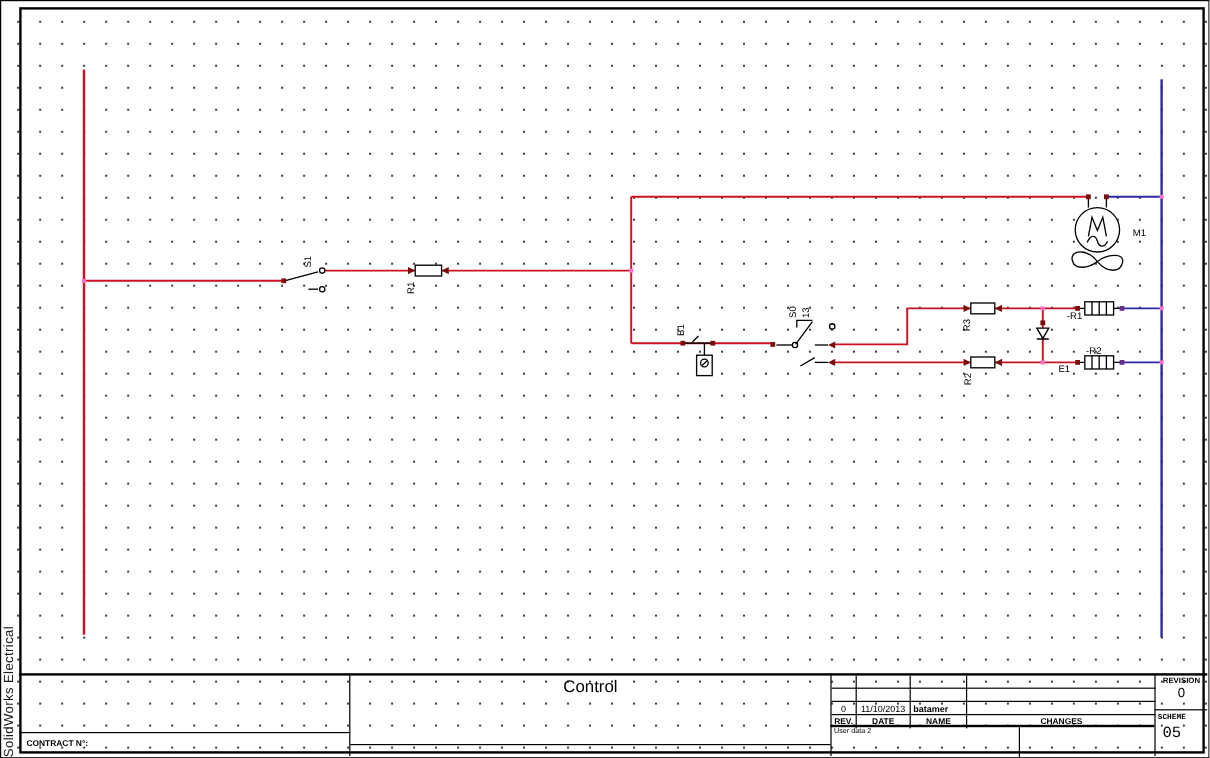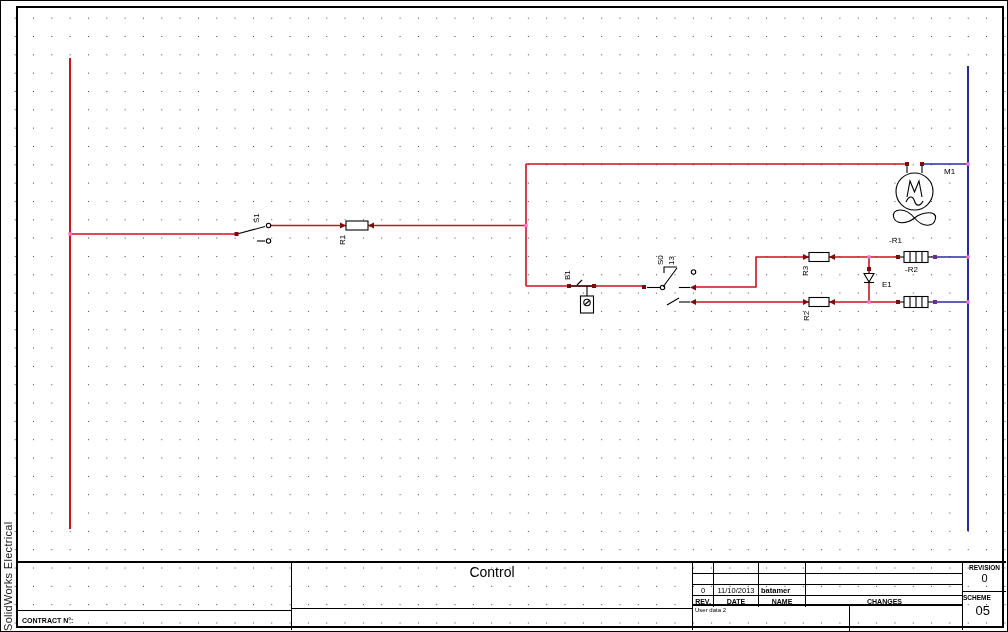--- a/index.html
+++ b/index.html
@@ -16,26 +16,26 @@
   svg.schem{position:absolute;left:0;top:0;}
   .wr{stroke:#cc1122;stroke-width:1.6;fill:none}
   .wr2{stroke:#cc1122;stroke-width:2;fill:none}
   .wb{stroke:#2b2ba0;stroke-width:1.6;fill:none}
   .wb2{stroke:#2b2ba0;stroke-width:2;fill:none}
   .blk{stroke:#000;stroke-width:1.1;fill:none}
   .cf{stroke:#000;stroke-width:1.1;fill:#fff}
   .sq{fill:#7a0c0c}
   .pk{fill:#ff70c8}
   .pp{fill:#6a2c91}
-  .lbl{position:absolute;font-size:8px;line-height:10px;white-space:nowrap;}
+  .lbl{position:absolute;font-size:8px;line-height:10px;white-space:nowrap;margin-top:23px;}
   .lblr{position:absolute;font-size:8px;line-height:10px;white-space:nowrap;transform:rotate(-90deg);transform-origin:0 100%;}
   
   .tb{position:absolute;box-sizing:border-box;border:0 solid #000;}
   .cell-empty{left:15px;top:560px;width:276px;height:50px;border-right-width:1px;border-top-width:2px;border-bottom-width:1px;}
-  .cell-title{left:291px;top:560px;width:400px;height:48px;border-top-width:2px;border-bottom-width:1px;
+  .cell-title{left:291px;top:560px;width:400px;height:60px;border-top-width:2px;border-bottom-width:1px;
     display:flex;align-items:flex-start;justify-content:center;font-size:14px;padding-top:1px;}
   .cell-contract{left:15px;top:610px;width:276px;height:19px;border-right-width:1px;
     font-size:7px;font-weight:bold;display:flex;align-items:center;padding-left:6px;}
   .cell-location{left:291px;top:610px;width:400px;height:19px;}
   .loc-label{position:absolute;left:2px;top:1px;font-size:5.5px;font-weight:bold;}
   .loc-value{position:absolute;left:48px;top:4px;font-size:10px;}
   .front-value{position:absolute;right:8px;top:2px;font-size:13px;}
   .revtable{left:691px;top:560px;width:270px;height:44px;border-left-width:1px;border-top-width:2px;border-bottom-width:1px;
     display:grid;grid-template-columns:21px 45px 47px 157px;grid-template-rows:11px 11px 11px 11px;}
   .revtable>div{border-right:1px solid #000;border-bottom:1px solid #000;box-sizing:border-box;
@@ -43,21 +43,21 @@
   .revtable>div:nth-child(4n){border-right:none;}
   .revtable>div.hdr{font-weight:bold;border-bottom:none;}
   .revtable>div.val{font-size:7.5px;}
   .revtable>div.val-name{justify-content:flex-start;padding-left:2px;font-weight:bold;}
   .userdata{left:691px;top:604px;width:270px;height:25px;border-left-width:1px;border-top-width:1px;}
   .userdata .ud-label{position:absolute;left:2px;top:1px;font-size:6px;}
   .userdata .ud-div{position:absolute;left:156px;top:0;width:1px;height:25px;background:#000;}
   .revbox{left:961px;top:560px;width:44px;height:31px;border-left-width:1px;border-top-width:2px;border-bottom-width:1px;text-align:center;}
   .revbox .bx-label{font-size:6.5px;font-weight:bold;margin-top:1px;}
   .revbox .bx-value{font-size:11px;margin-top:1px;}
-  .schemebox{left:961px;top:591px;width:28px;height:38px;border-left-width:1px;text-align:right;}
+  .schemebox{left:961px;top:591px;width:28px;height:38px;border-left-width:1px;text-align:center;font-family:Liberation Mono, monospace;}
   .schemebox .bx-label{font-size:6.5px;font-weight:bold;margin-top:2px;}
   .schemebox .bx-value{font-size:13px;margin-top:2px;}
 </style>
 </head>
 <body>
 
 <div class="page">
 
   <div class="sheet-border"></div>
 

